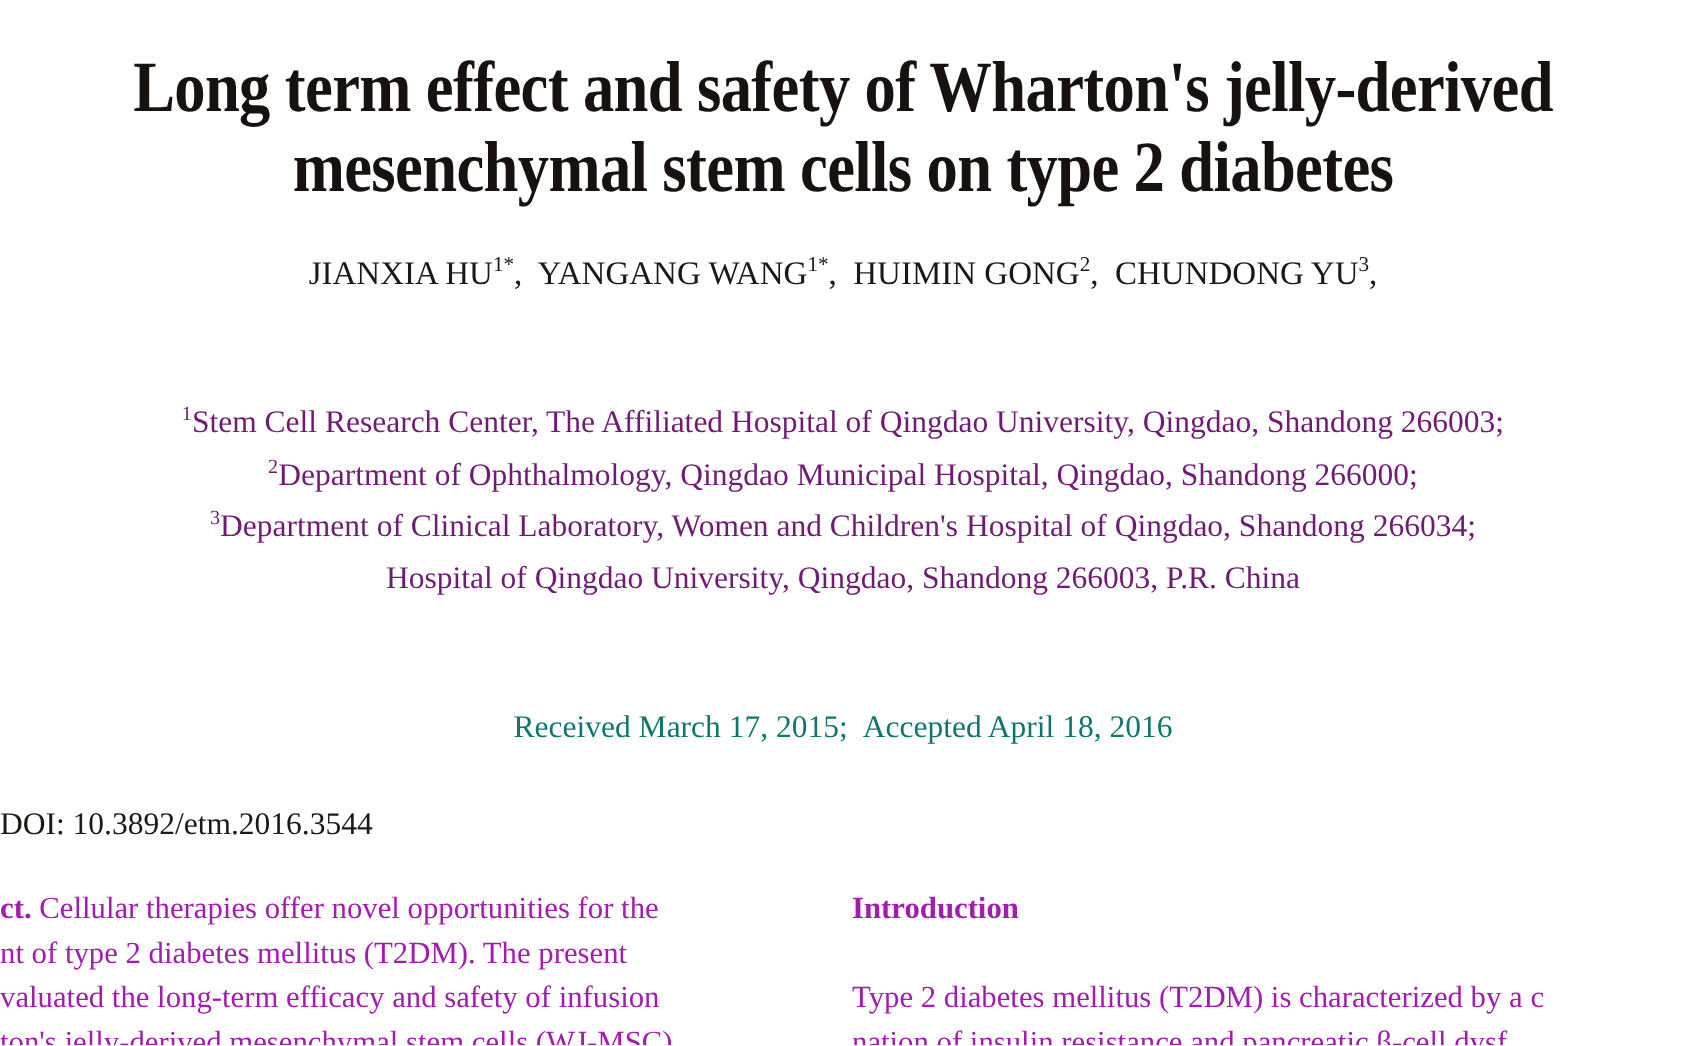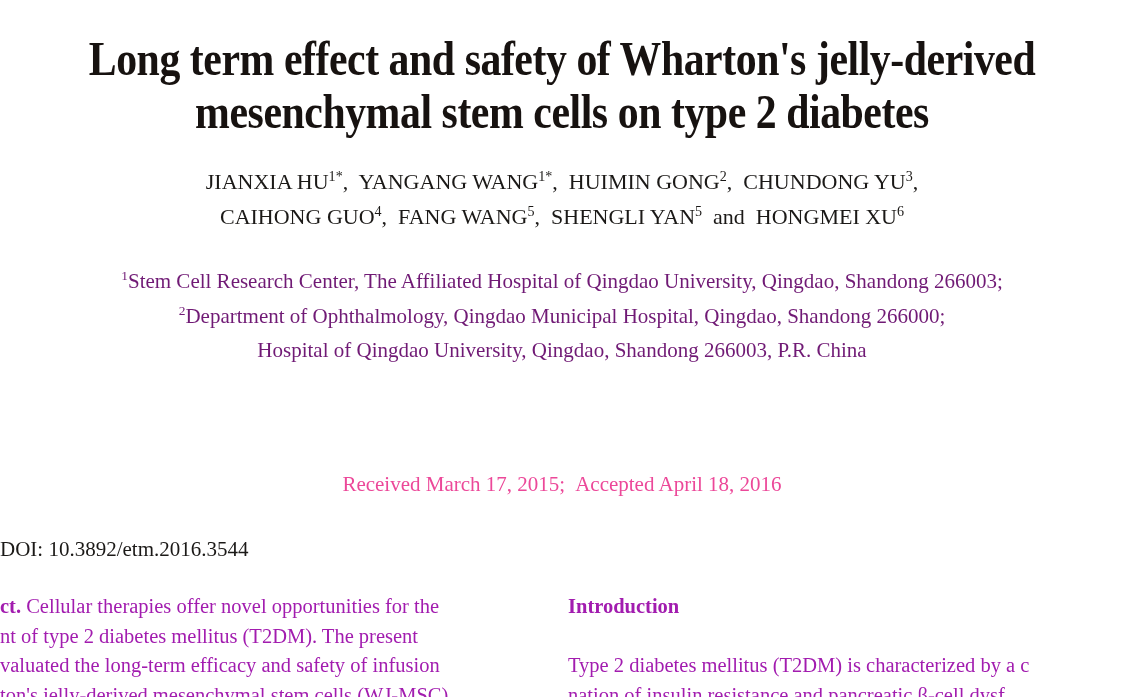--- a/index.html
+++ b/index.html
@@ -55,21 +55,21 @@
     color: #701a75;
   }
   .affils .af-line { display: block; }
   .received {
     position: absolute;
     top: 472px;
     left: 0;
     width: 1124px;
     text-align: center;
     font-size: 21px;
-    color: #ec4899;
+    color: #0f766e;
   }
   .received .part2 { margin-left: 10px; }
   .doi {
     position: absolute;
     top: 537px;
     left: 0;
     width: 1124px;
     text-align: left;
     font-size: 21px;
     color: #1b1917;
@@ -113,28 +113,26 @@
 
   <h1 class="title">
     <span class="tl">Long term effect and safety of Wharton's jelly-derived</span>
     <span class="tl">mesenchymal stem cells on type 2 diabetes</span>
   </h1>
 
   <div class="authors">
     <div class="au-line">
       <span><span>JIANXIA HU</span><sup>1*</sup><span class="sep">,  </span></span><span><span>YANGANG WANG</span><sup>1*</sup><span class="sep">,  </span></span><span><span>HUIMIN GONG</span><sup>2</sup><span class="sep">,  </span></span><span><span>CHUNDONG YU</span><sup>3</sup><span class="sep">,</span></span>
     </div>
-    <div class="au-line">
-      <span><span>CAIHONG GUO</span><sup>4</sup><span class="sep">,  </span></span><span><span>FANG WANG</span><sup>5</sup><span class="sep">,  </span></span><span><span>SHENGLI YAN</span><sup>5</sup><span class="sep">  and  </span></span><span><span>HONGMEI XU</span><sup>6</sup></span>
-    </div>
   </div>
 
   <div class="affils">
     <span class="af-line"><sup>1</sup><span>Stem Cell Research Center, The Affiliated Hospital of Qingdao University, Qingdao, Shandong 266003;</span></span>
     <span class="af-line"><sup>2</sup><span>Department of Ophthalmology, Qingdao Municipal Hospital, Qingdao, Shandong 266000;</span></span>
+    <span class="af-line"><sup>3</sup><span>Department of Clinical Laboratory, Women and Children's Hospital of Qingdao, Shandong 266034;</span></span>
     <span class="af-line">Hospital of Qingdao University, Qingdao, Shandong 266003, P.R. China</span>
   </div>
 
   <div class="received">
     <span class="part1">Received March 17, 2015;</span><span class="part2">Accepted April 18, 2016</span>
   </div>
 
   <div class="doi">DOI: 10.3892/etm.2016.3544</div>
 
   <div class="body-area">

